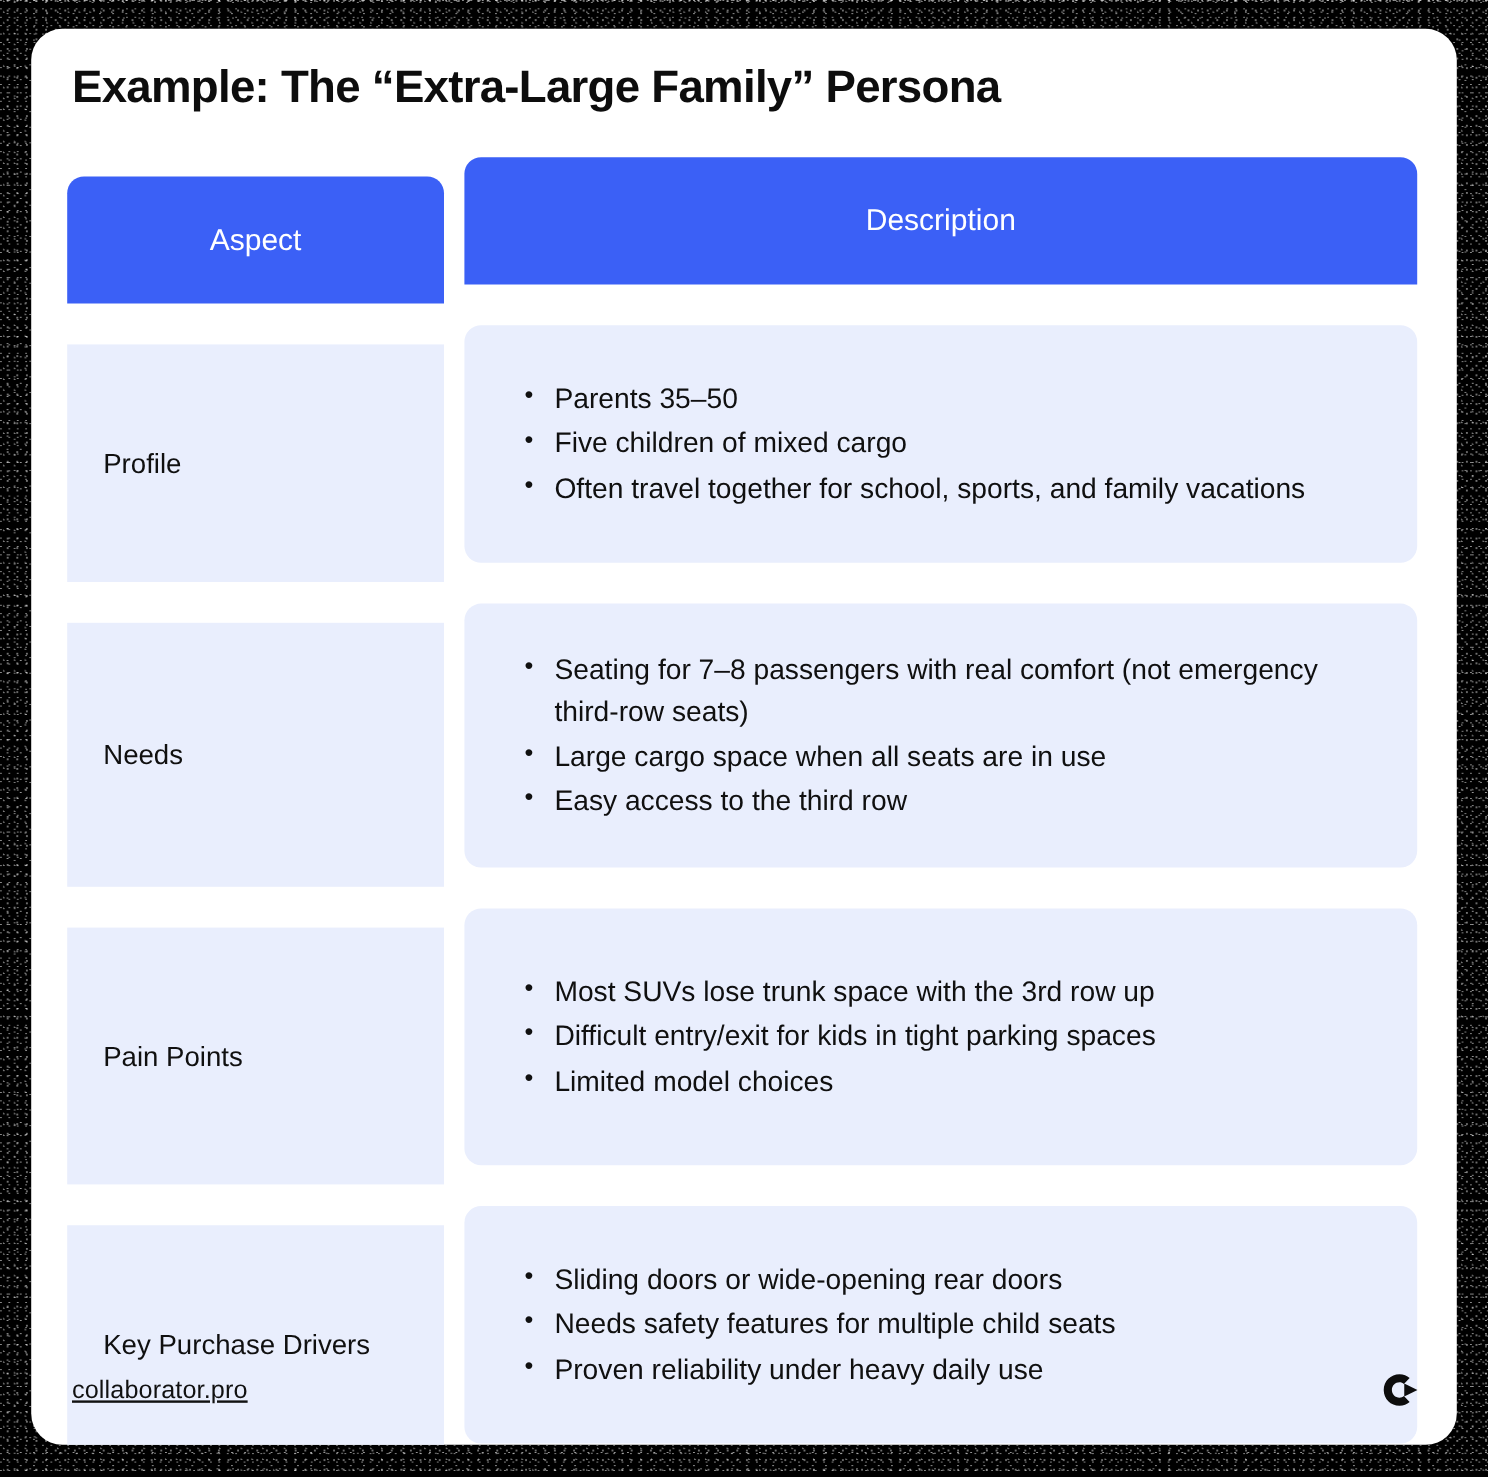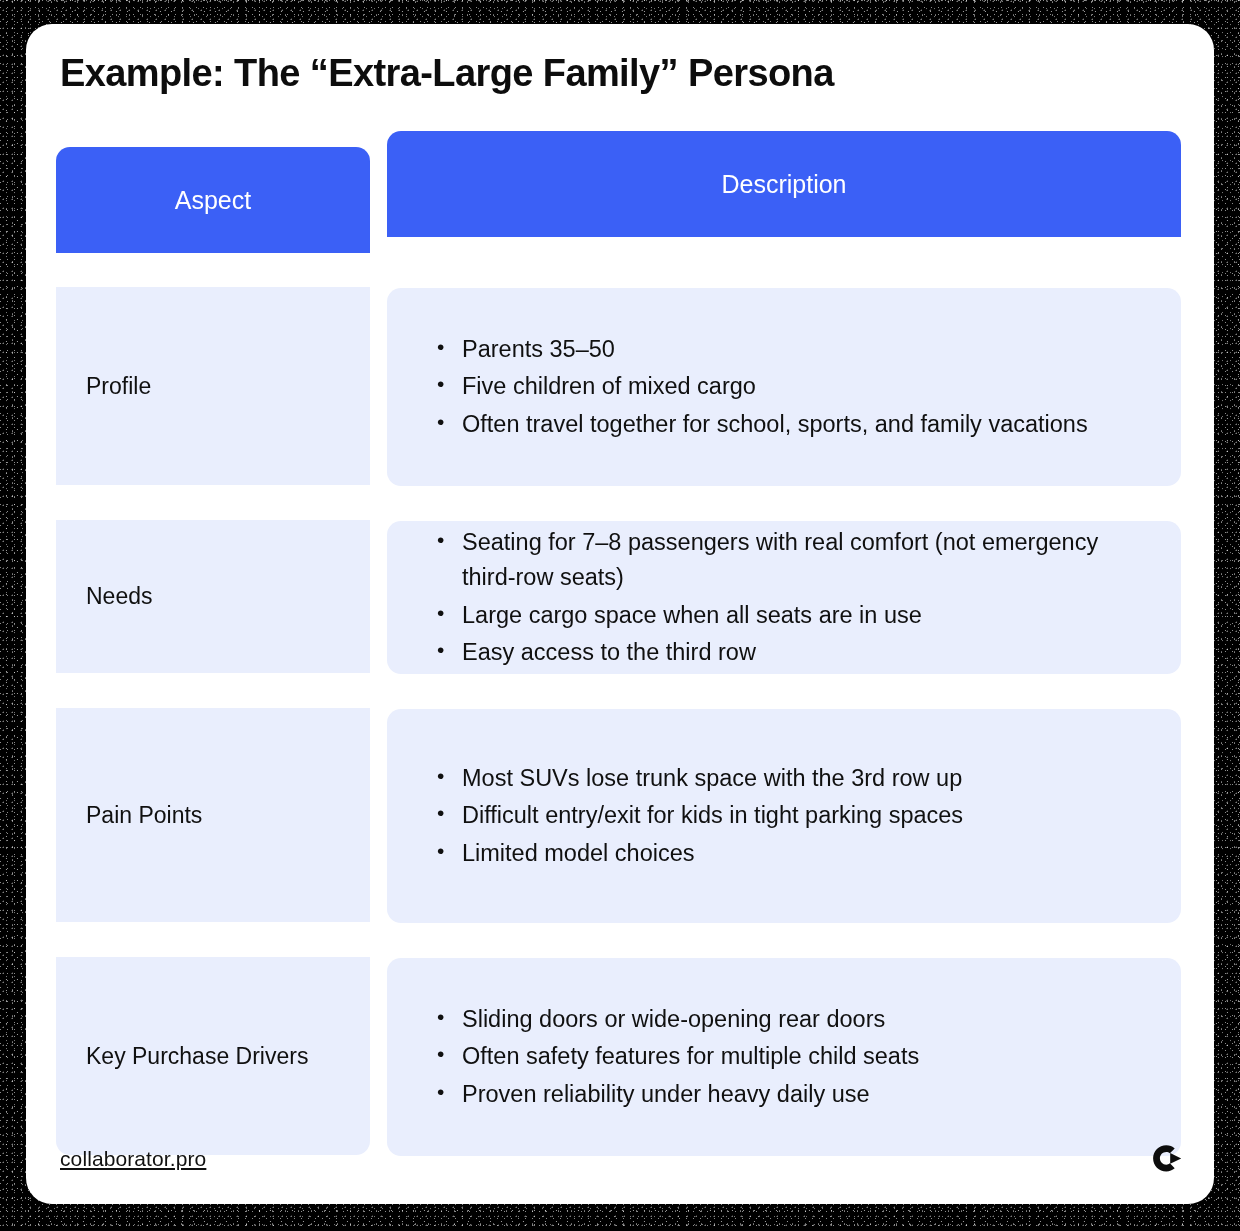--- a/index.html
+++ b/index.html
@@ -92,25 +92,24 @@
     align-items: center;
     padding: 18px 30px;
     font-size: 23px;
     color: #101010;
     line-height: 1.32;
   }
   .cell-desc {
     align-items: center;
     padding: 22px 30px 22px 48px;
     border-radius: 14px;
-    margin-top: 17px;
   }
 
   .row-1 .cell { height: 198px; }
-  .row-2 .cell { height: 153px; }
+  .row-2 .cell { height: 220px; }
   .row-3 .cell { height: 214px; }
   .row-4 .cell { height: 198px; }
 
   .row-4 .cell-aspect { border-radius: 0 0 14px 14px; }
   .row-4 .cell-desc   { border-radius: 14px 14px 14px 14px; justify-content: flex-end; }
 
   ul.bullets {
     list-style: none;
     margin: 0;
     padding: 0;
@@ -204,21 +203,21 @@
           <li>Limited model choices</li>
         </ul>
       </div>
     </div>
 
     <div class="trow row-4">
       <div class="col-aspect cell cell-aspect">Key Purchase Drivers</div>
       <div class="col-desc cell cell-desc">
         <ul class="bullets">
           <li>Sliding doors or wide-opening rear doors</li>
-          <li>Often safety features for multiple child seats</li>
+          <li>Needs safety features for multiple child seats</li>
           <li>Proven reliability under heavy daily use</li>
         </ul>
       </div>
     </div>
 
   </div>
 
   <div class="footer">
     <div class="footer-url">collaborator.pro</div>
     <svg class="brand-logo" viewBox="0 0 34 34">

